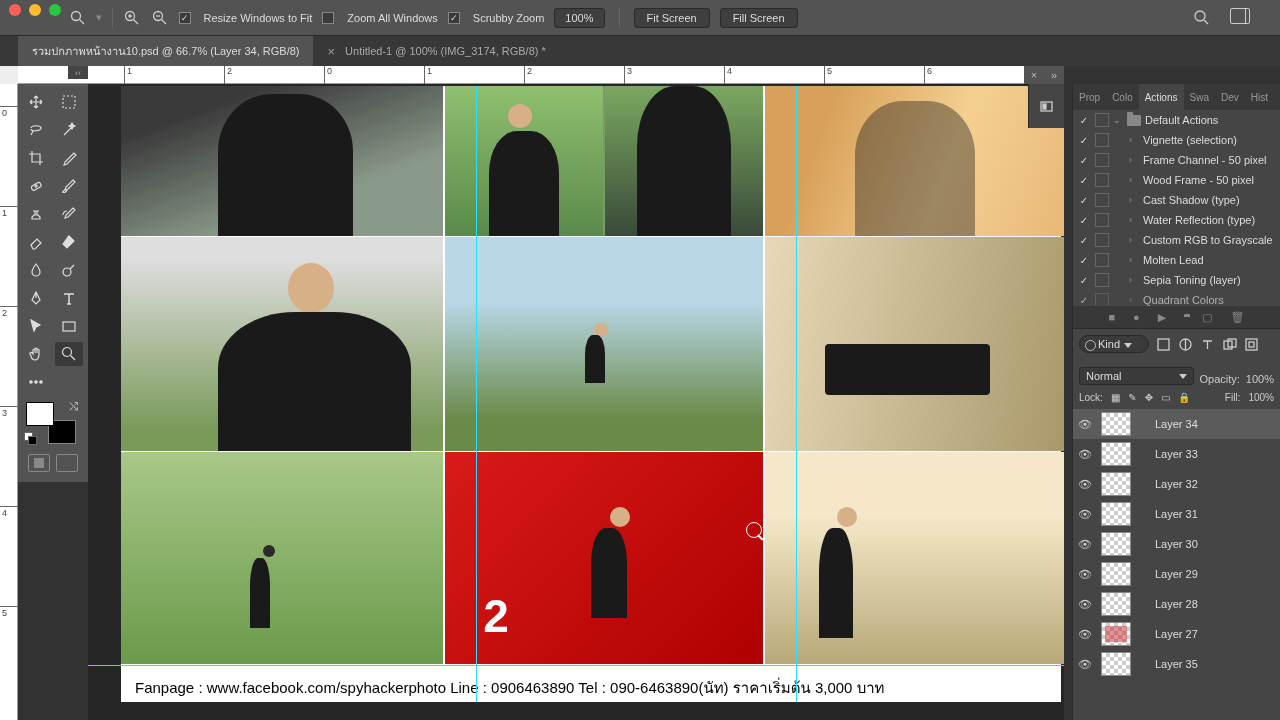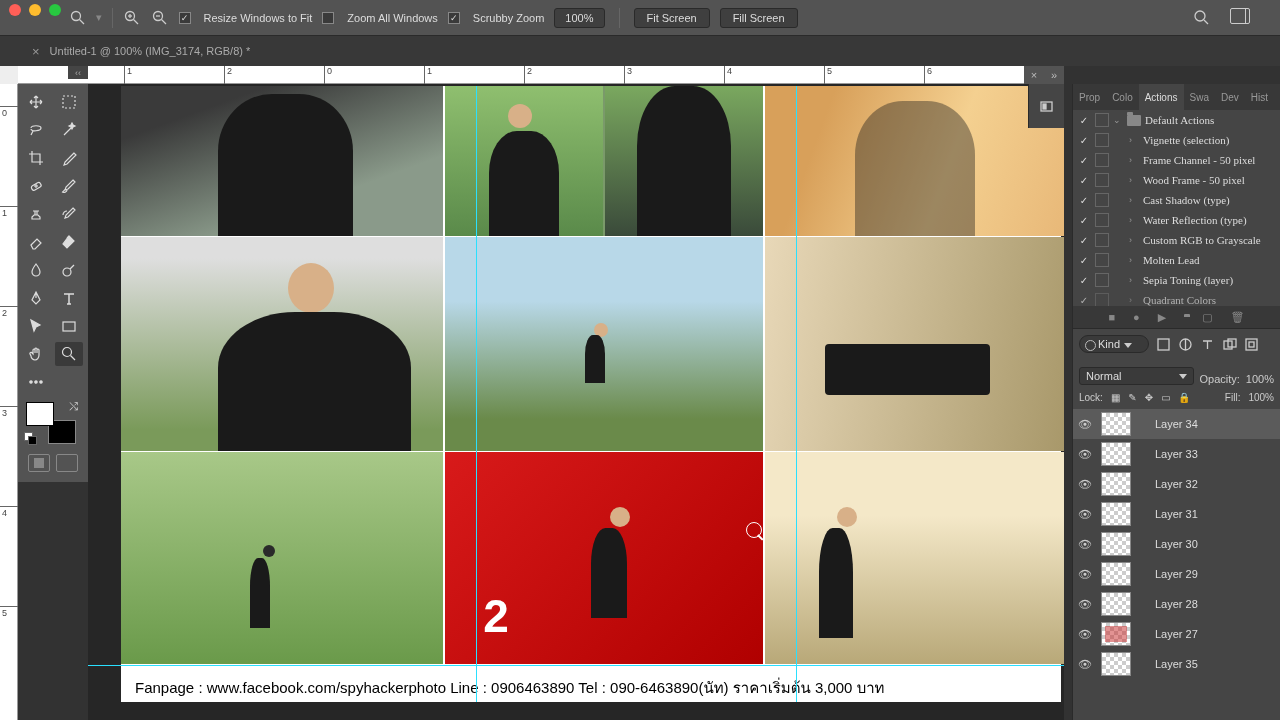--- a/index.html
+++ b/index.html
@@ -86,21 +86,21 @@
 .ptabs { display: flex; height: 26px; background: #383838; font-size: 10px; }
 .ptab { padding: 0 6px; display: flex; align-items: center; color: #999; }
 .ptab.active { background: #454545; color: #ddd; }
 .actions-list { flex: 0 0 auto; max-height: 196px; overflow: hidden; }
 .arow { display: flex; align-items: center; height: 20px; padding-left: 4px; gap: 4px; }
 .vischeck { width: 14px; text-align: center; color: #ddd; font-size: 10px; }
 .blankbox { width: 14px; height: 14px; border: 1px solid #666; }
 .expand { width: 10px; color: #999; font-size: 9px; }
 .foldericon { width: 14px; height: 11px; background: #888; border-radius: 1px; position: relative; }
 .foldericon::before { content: ""; position: absolute; top: -3px; left: 0; width: 6px; height: 3px; background: #888; border-radius: 1px 1px 0 0; }
-.alabel { color: #ddd; font-family: Liberation Serif, serif; }
+.alabel { color: #ddd; }
 .actions-foot { height: 22px; background: #383838; display: flex; align-items: center; justify-content: center; gap: 18px; color: #888; font-size: 11px; }
 
 .layerpanel { flex: 1; display: flex; flex-direction: column; border-top: 1px solid #2a2a2a; }
 .lopt1 { display: flex; align-items: center; height: 30px; padding: 0 6px; gap: 6px; }
 .kindsel { background: #3a3a3a; border: 1px solid #2a2a2a; color: #ddd; padding: 2px 16px 2px 18px; border-radius: 9px; font-size: 11px; position: relative; }
 .kindsel::before { content: ""; position: absolute; left: 5px; top: 4px; width: 9px; height: 9px; border: 1.2px solid #bbb; border-radius: 50%; }
 .filtic { width: 16px; height: 16px; display: flex; align-items: center; justify-content: center; }
 .lopt2 { display: flex; align-items: flex-end; height: 26px; padding: 0 6px; gap: 6px; }
 .blendsel { background: #3a3a3a; border: 1px solid #2a2a2a; color: #ddd; padding: 2px 6px; border-radius: 3px; font-size: 11px; flex: 1; }
 .triangle-down { border-left: 4px solid transparent; border-right: 4px solid transparent; border-top: 5px solid #ccc; display: inline-block; margin-left: 4px; }
@@ -160,20 +160,23 @@
   <span class="btn">Fit Screen</span>
   <span class="btn">Fill Screen</span>
   <span class="searchicon"><svg class="ic" style="width:17px;height:17px;">
         <circle cx="7" cy="7" r="5"></circle>
         <line x1="11" y1="11" x2="15" y2="15"></line>
       </svg></span>
   <span class="dockicon"></span>
 </div>
 
 <div class="tabbar">
+  <div class="tab active">
+    <span>รวมปกภาพหน้างาน10.psd @ 66.7% (Layer 34, RGB/8)</span>
+  </div>
   <div class="tab">
     <span class="close">×</span>
     <span style="color:#aaa;">Untitled-1 @ 100% (IMG_3174, RGB/8) *</span>
   </div>
 </div>
 
 <div class="ruler-corner"></div>
 <div class="collapse-arrows">‹‹</div>
 <div class="ruler-h">
   <span class="tick" style="left:106px;">1</span>

